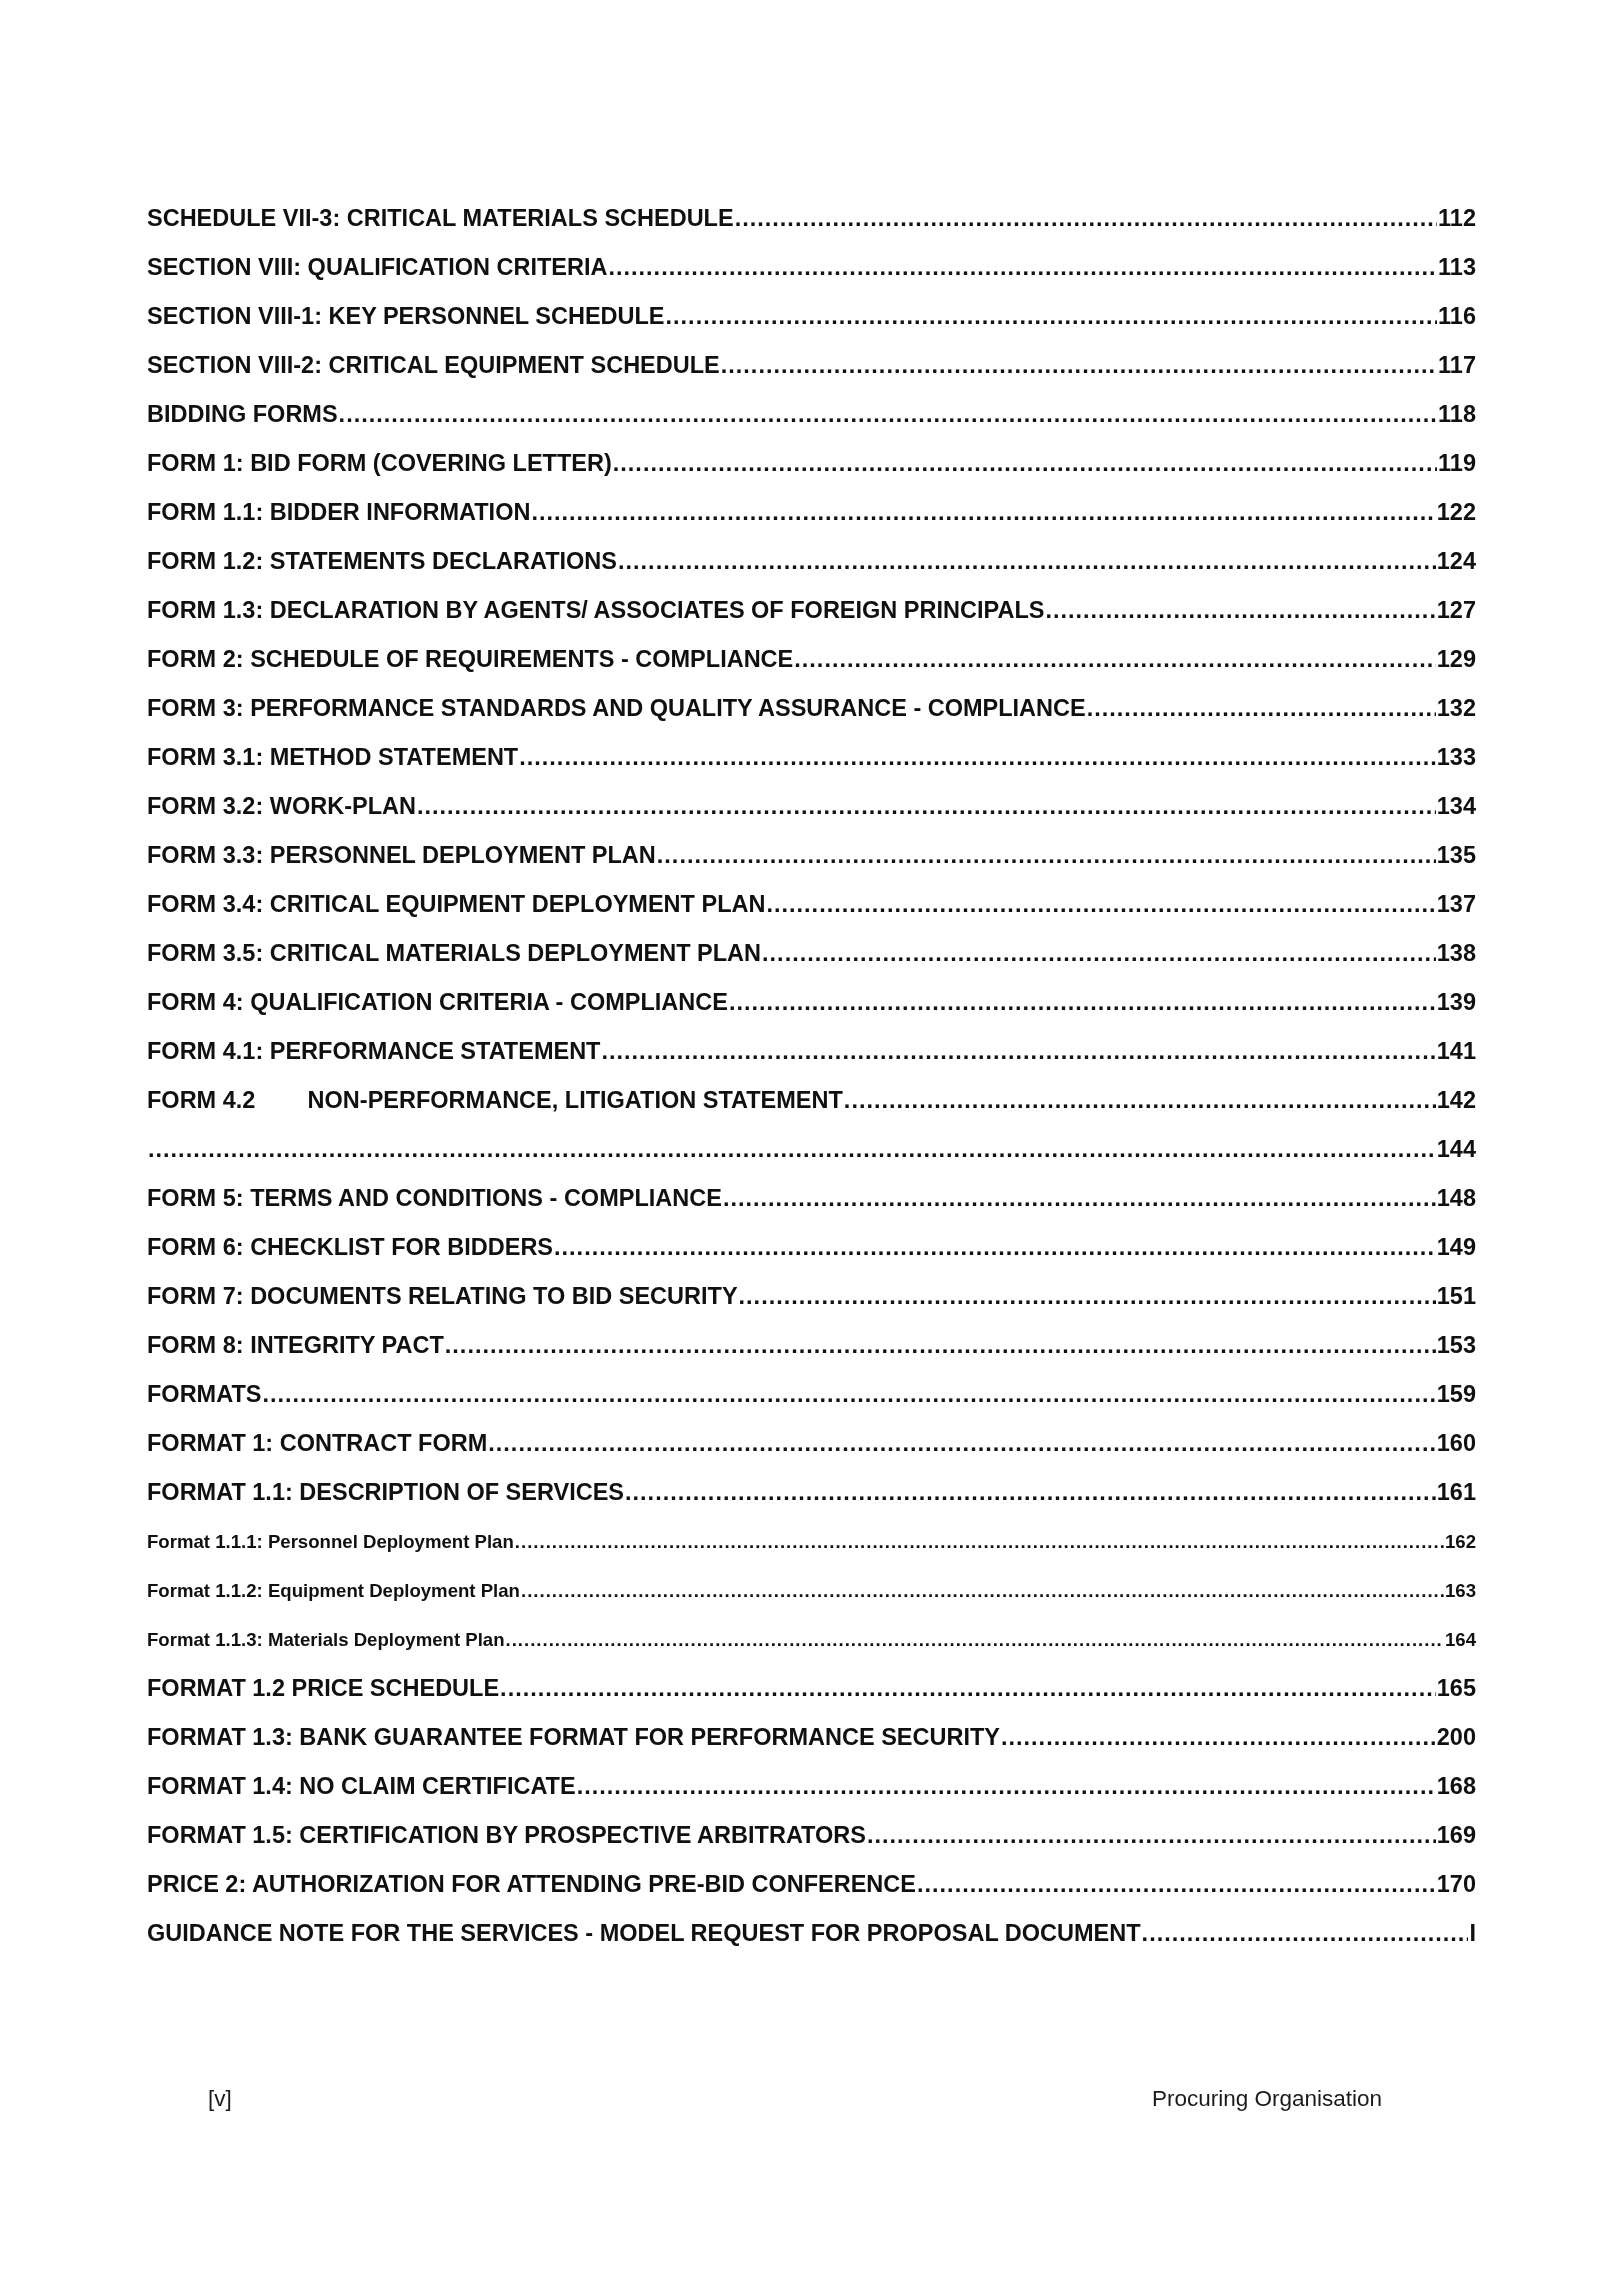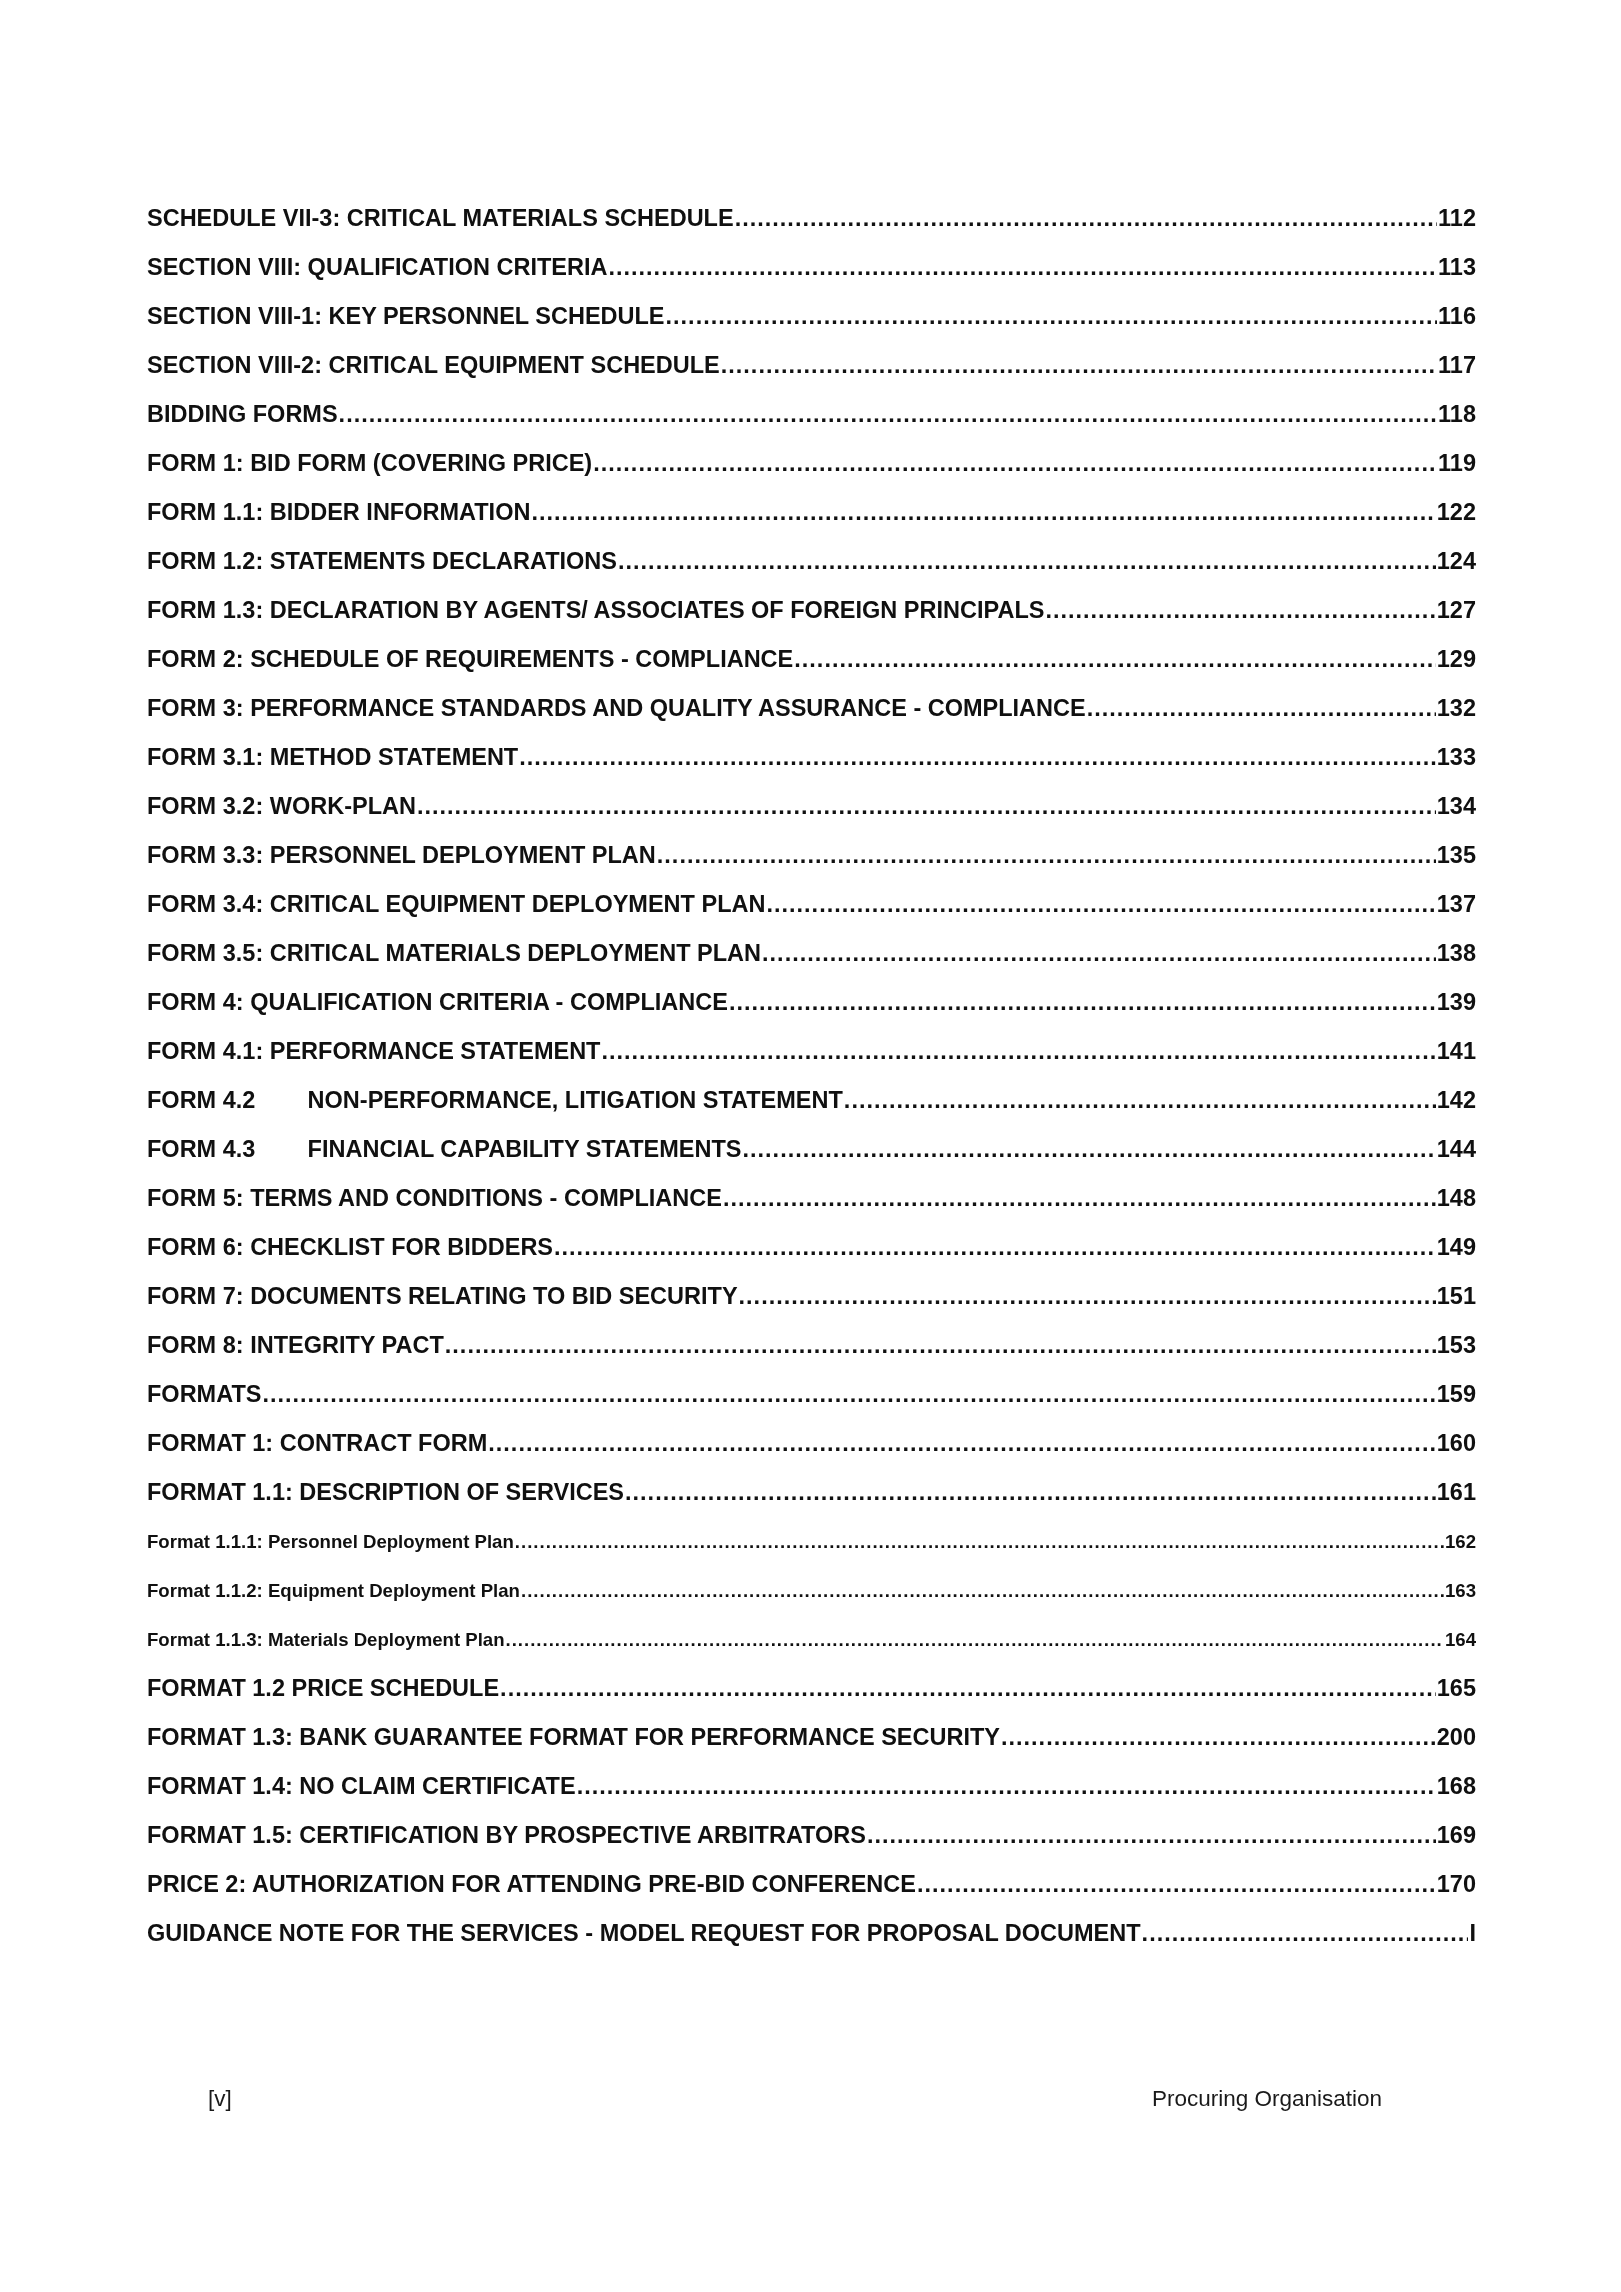--- a/index.html
+++ b/index.html
@@ -90,21 +90,21 @@
         <span class="label">SECTION VIII-2: CRITICAL EQUIPMENT SCHEDULE</span>
         <span class="dots">............................................................................................................................................................................................................................................................................................................</span>
         <span class="pagenum">117</span>
       </div>
       <div class="toc-row">
         <span class="label">BIDDING FORMS</span>
         <span class="dots">............................................................................................................................................................................................................................................................................................................</span>
         <span class="pagenum">118</span>
       </div>
       <div class="toc-row">
-        <span class="label">FORM 1: BID FORM (COVERING PRICE)</span>
+        <span class="label">FORM 1: BID FORM (COVERING LETTER)</span>
         <span class="dots">............................................................................................................................................................................................................................................................................................................</span>
         <span class="pagenum">119</span>
       </div>
       <div class="toc-row">
         <span class="label">FORM 1.1: BIDDER INFORMATION</span>
         <span class="dots">............................................................................................................................................................................................................................................................................................................</span>
         <span class="pagenum">122</span>
       </div>
       <div class="toc-row">
         <span class="label">FORM 1.2: STATEMENTS DECLARATIONS</span>
@@ -160,21 +160,20 @@
         <span class="label">FORM 4.1: PERFORMANCE STATEMENT</span>
         <span class="dots">............................................................................................................................................................................................................................................................................................................</span>
         <span class="pagenum">141</span>
       </div>
       <div class="toc-row">
         <span class="label">FORM 4.2        NON-PERFORMANCE, LITIGATION STATEMENT</span>
         <span class="dots">............................................................................................................................................................................................................................................................................................................</span>
         <span class="pagenum">142</span>
       </div>
       <div class="toc-row">
-        <span class="label">FORM 4.3        FINANCIAL CAPABILITY STATEMENTS</span>
         <span class="dots">............................................................................................................................................................................................................................................................................................................</span>
         <span class="pagenum">144</span>
       </div>
       <div class="toc-row">
         <span class="label">FORM 5: TERMS AND CONDITIONS - COMPLIANCE</span>
         <span class="dots">............................................................................................................................................................................................................................................................................................................</span>
         <span class="pagenum">148</span>
       </div>
       <div class="toc-row">
         <span class="label">FORM 6: CHECKLIST FOR BIDDERS</span>

